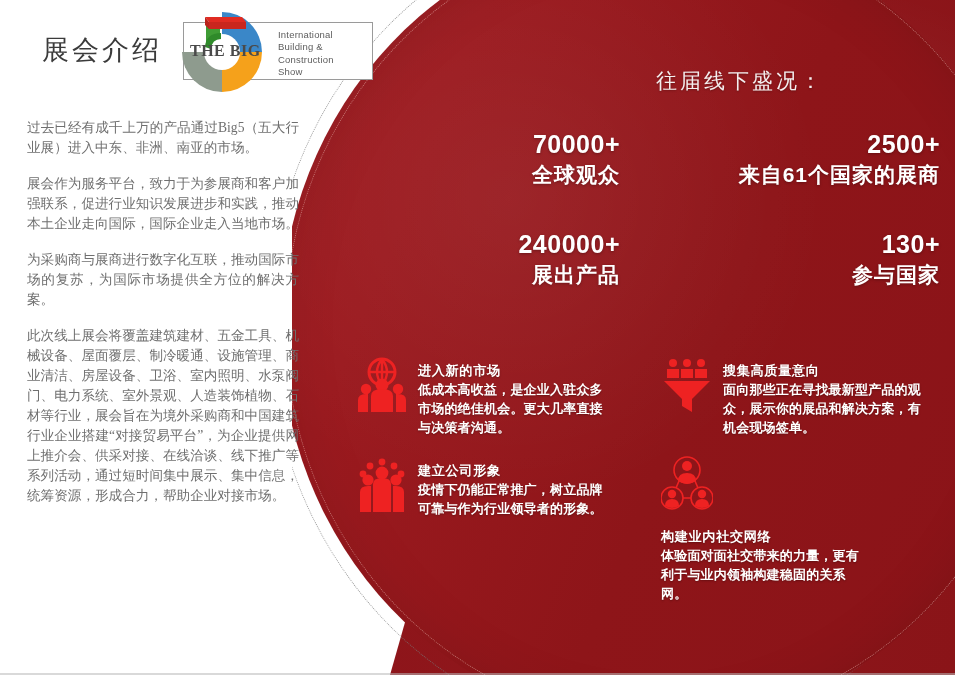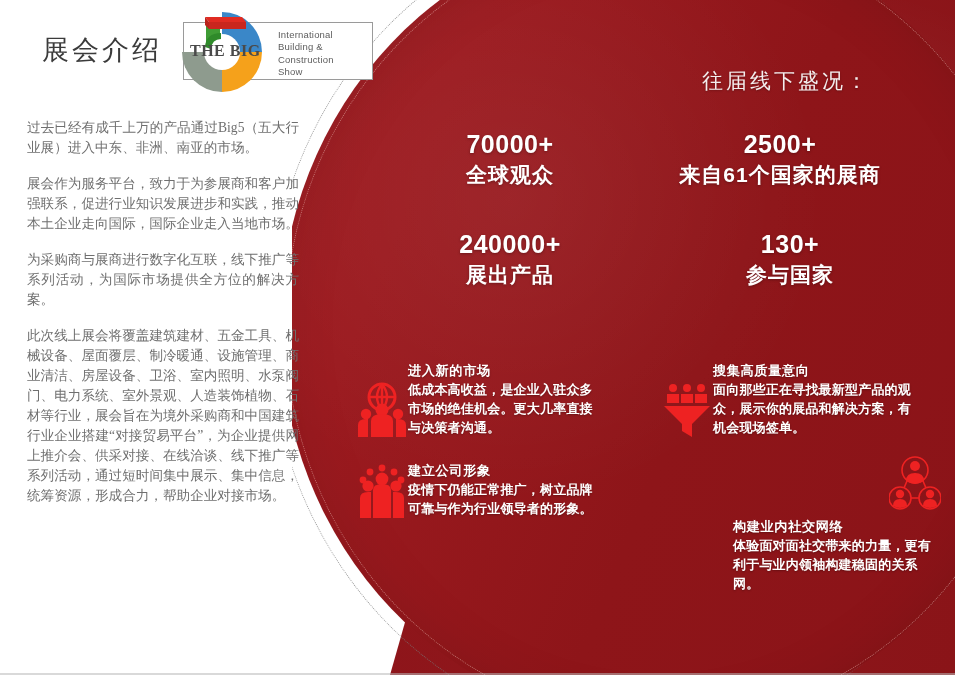--- a/index.html
+++ b/index.html
@@ -171,31 +171,31 @@
     margin: 0 0 16px 0;
   }
   .body-copy p:last-child { margin-bottom: 12px; }
 
   
   .stats-heading {
     position: absolute;
     left: 610px;
     top: 67px;
     width: 260px;
-    text-align: right;
+    text-align: center;
     color: #f4eeee;
     font-size: 21px;
     letter-spacing: 3px;
     font-family: Liberation Mono, monospace;
     text-shadow: 0 1px 2px rgba(0,0,0,.25);
   }
   .stat {
     position: absolute;
     color: #ffffff;
-    text-align: center;
+    text-align: right;
     text-shadow: 0 1px 3px rgba(0,0,0,.30);
   }
   .stat .num {
     font-size: 25px;
     font-weight: 700;
     line-height: 32px;
     letter-spacing: .5px;
   }
   .stat .lbl {
     font-size: 21px;
@@ -205,21 +205,22 @@
   }
   .stat-1 { left: 400px; top: 128px; width: 220px; }
   .stat-2 { left: 620px; top: 128px; width: 320px; }
   .stat-3 { left: 400px; top: 228px; width: 220px; }
   .stat-4 { left: 640px; top: 228px; width: 300px; }
 
   
   .feature {
     position: absolute;
     display: flex;
-    align-items: flex-end;
+    align-items: flex-start;
+    gap: 10px;
     font-family: Liberation Serif, serif;
   }
   .feature .ficon {
     flex: 0 0 auto;
     width: 52px;
     height: 56px;
     display: block;
   }
   .feature .ftext {
     color: #ffffff;
@@ -292,21 +293,21 @@
     <div class="logo-tagline">
       <div>International</div>
       <div>Building &amp;</div>
       <div>Construction</div>
       <div>Show</div>
     </div>
 
     <div class="body-copy">
       <p>过去已经有成千上万的产品通过Big5（五大行业展）进入中东、非洲、南亚的市场。</p>
       <p>展会作为服务平台，致力于为参展商和客户加 强联系，促进行业知识发展进步和实践，推动 本土企业走向国际，国际企业走入当地市场。</p>
-      <p>为采购商与展商进行数字化互联，线下推广等系列活动，为国际市场提供全方位的解决方案。</p>
+      <p>为采购商与展商进行数字化互联，推动国际市场的复苏，为国际市场提供全方位的解决方案。</p>
       <p>此次线上展会将覆盖建筑建材、五金工具、机械设备、屋面覆层、制冷暖通、设施管理、商业清洁、房屋设备、卫浴、室内照明、水泵阀门、电力系统、室外景观、人造装饰植物、石材等行业，展会旨在为境外采购商和中国建筑行业企业搭建“对接贸易平台”，为企业提供网上推介会、供采对接、在线洽谈、线下推广等系列活动，通过短时间集中展示、集中信息，统筹资源，形成合力，帮助企业对接市场。</p>
     </div>
   </div>
 
   <div class="stats-heading">往届线下盛况：</div>
 
   <div class="stat stat-1">
     <div class="num">70000+</div>
     <div class="lbl">全球观众</div>
   </div>

